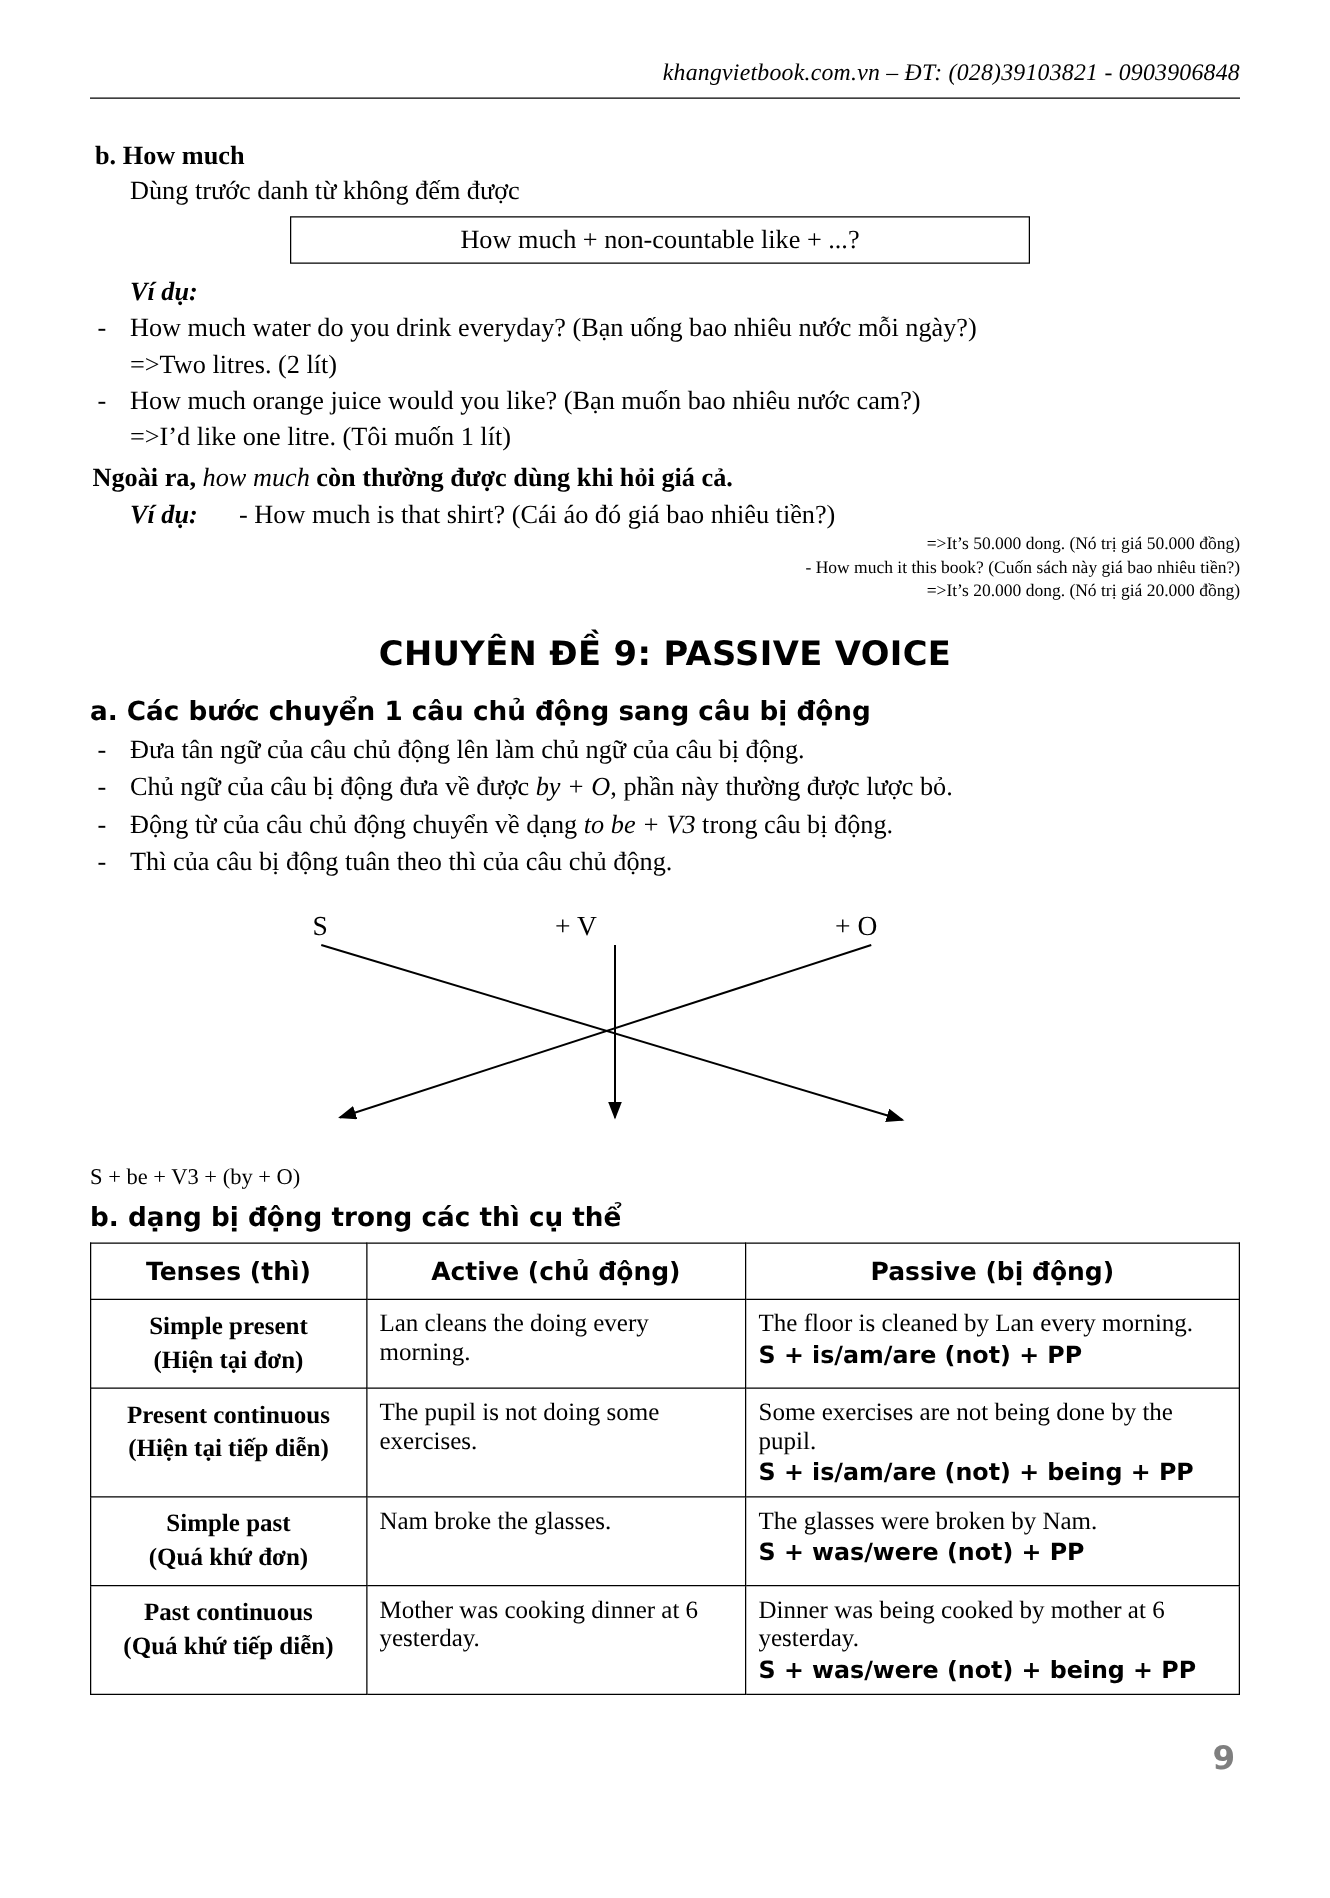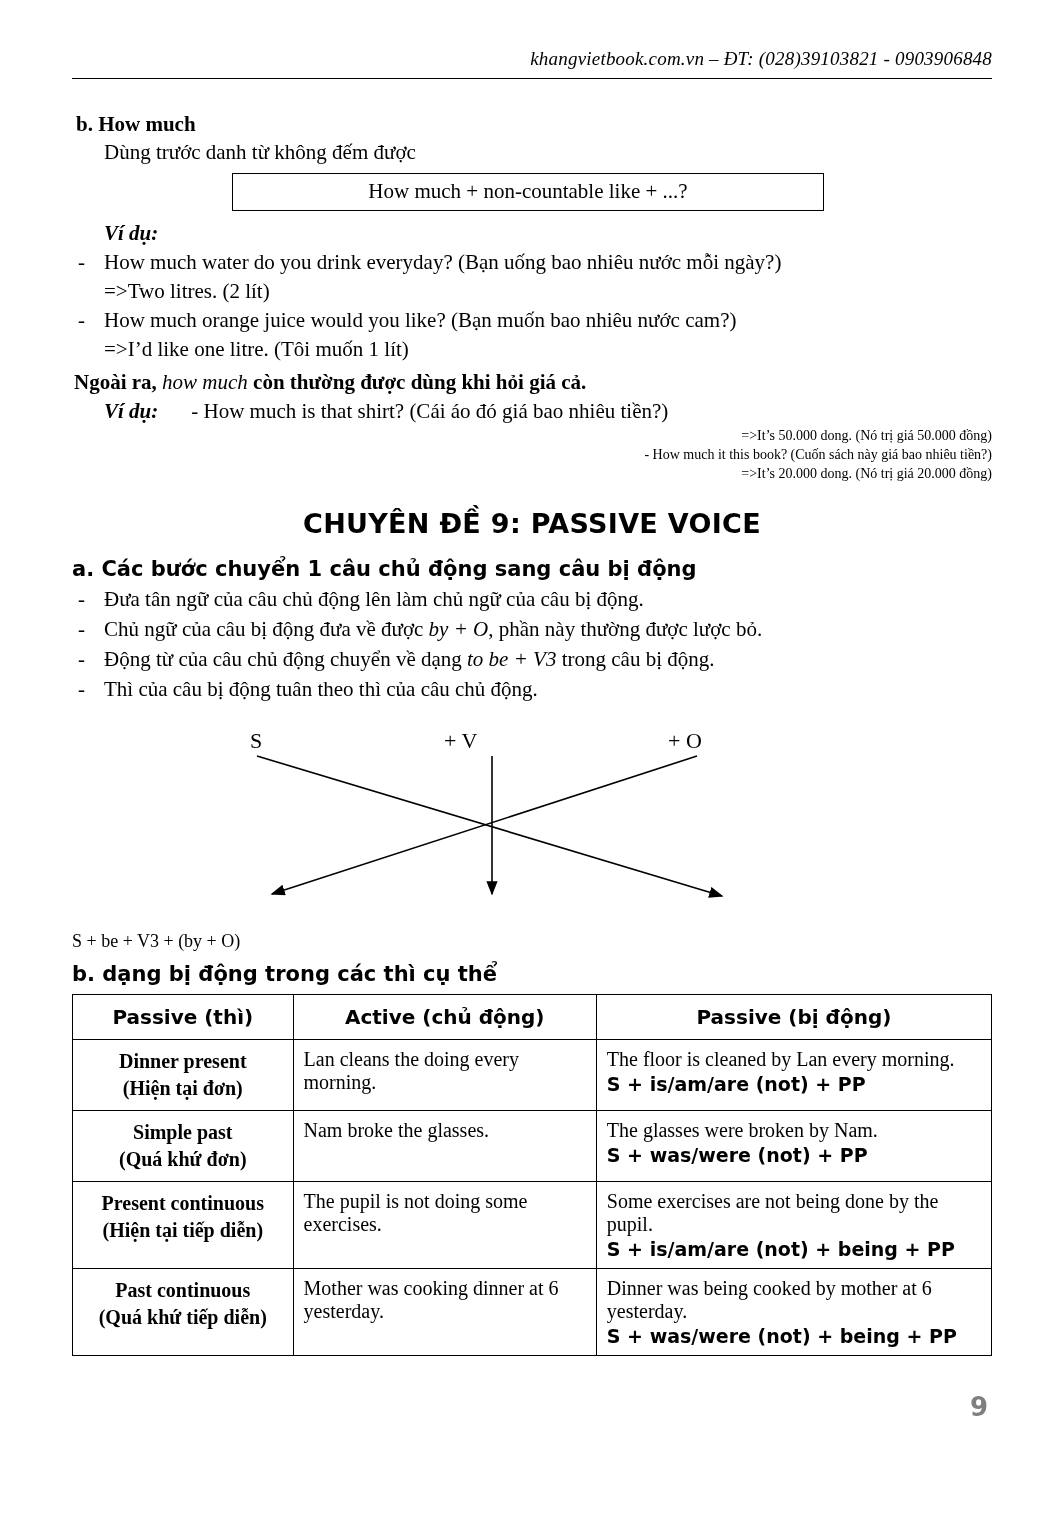--- a/index.html
+++ b/index.html
@@ -296,61 +296,61 @@
     <div class="sec-head">b. dạng bị động trong các thì cụ thể</div>
 
     <table class="tenses">
       <colgroup>
         <col style="width:24%">
         <col style="width:33%">
         <col style="width:43%">
       </colgroup>
       <thead>
         <tr>
-          <th>Passive (thì)</th>
+          <th>Tenses (thì)</th>
           <th>Active (chủ động)</th>
           <th>Passive (bị động)</th>
         </tr>
       </thead>
       <tbody>
         <tr>
           <td class="tense-name">
-            <div>Dinner present</div>
+            <div>Simple present</div>
             <div>(Hiện tại đơn)</div>
           </td>
           <td class="cell-active">Lan cleans the doing every morning.</td>
           <td class="cell-passive">
             <span class="just">The floor is cleaned by Lan every morning.</span>
             <span class="struct">S + is/am/are (not) + PP</span>
           </td>
         </tr>
         <tr>
           <td class="tense-name">
+            <div>Present continuous</div>
+            <div>(Hiện tại tiếp diễn)</div>
+          </td>
+          <td class="cell-active">The pupil is not doing some  exercises.</td>
+          <td class="cell-passive">
+            <span>Some exercises are not being done by the pupil.</span>
+            <span class="struct">S + is/am/are (not) + being + PP</span>
+          </td>
+        </tr>
+        <tr>
+          <td class="tense-name">
             <div>Simple past</div>
             <div>(Quá khứ đơn)</div>
           </td>
           <td class="cell-active">Nam broke the glasses.</td>
           <td class="cell-passive">
             <span>The glasses were broken by Nam.</span>
             <span class="struct">S + was/were (not) + PP</span>
           </td>
         </tr>
         <tr>
           <td class="tense-name">
-            <div>Present continuous</div>
-            <div>(Hiện tại tiếp diễn)</div>
-          </td>
-          <td class="cell-active">The pupil is not doing some  exercises.</td>
-          <td class="cell-passive">
-            <span>Some exercises are not being done by the pupil.</span>
-            <span class="struct">S + is/am/are (not) + being + PP</span>
-          </td>
-        </tr>
-        <tr>
-          <td class="tense-name">
             <div>Past continuous</div>
             <div>(Quá khứ tiếp diễn)</div>
           </td>
           <td class="cell-active">Mother was cooking dinner at 6 yesterday.</td>
           <td class="cell-passive">
             <span>Dinner was being cooked by mother at 6 yesterday.</span>
             <span class="struct">S + was/were (not) + being + PP</span>
           </td>
         </tr>
       </tbody>

